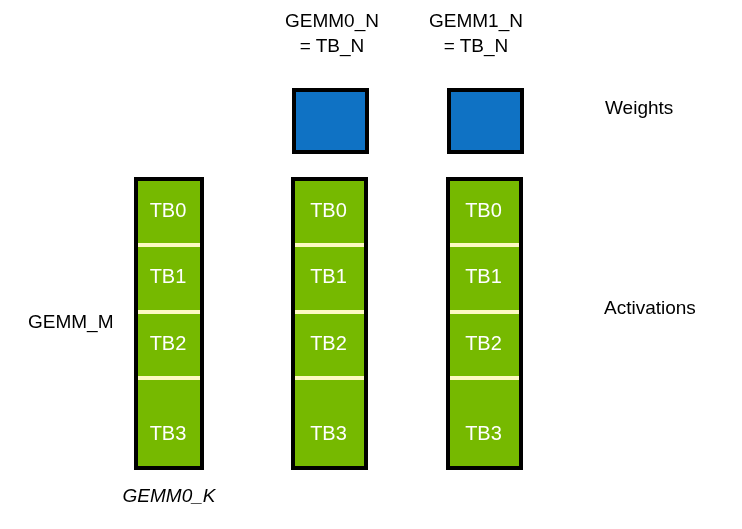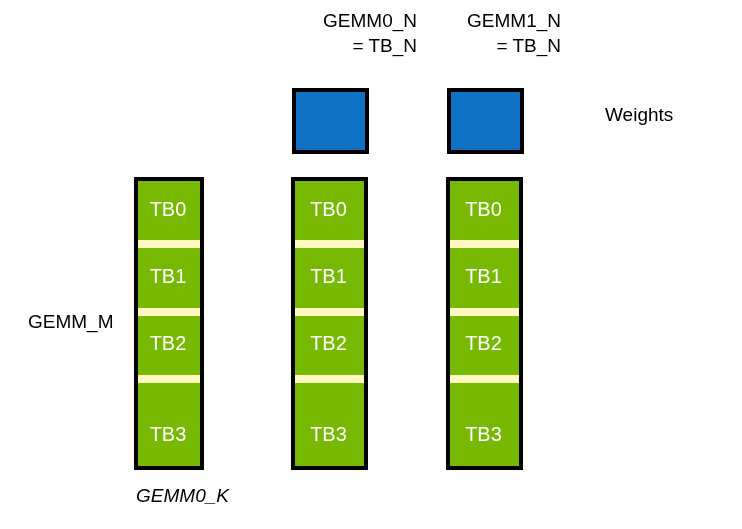--- a/index.html
+++ b/index.html
@@ -21,21 +21,21 @@
 
   
   .label {
     position: absolute;
     font-size: 19px;
     line-height: 24px;
     color: #000000;
     white-space: pre;
   }
   .label.centered {
-    text-align: right;
+    text-align: center;
   }
 
   .col-header {
     width: 170px;
     font-size: 19px;
     line-height: 25px;
   }
 
   
   .weight-block {
@@ -54,21 +54,21 @@
     display: flex;
     flex-direction: column;
   }
   .tb-cell {
     box-sizing: border-box;
     flex: 1 1 0;
     background: #76B900;
     display: flex;
     align-items: center;
     justify-content: center;
-    border-bottom: 8px solid #fef9c3;
+    border-bottom: 4px solid #fef9c3;
   }
   .tb-cell:last-child {
     border-bottom: none;
     margin-top: 24px;
   }
   .tb-cell .tb-text {
     color: #ffffff;
     font-size: 20px;
     line-height: 20px;
     position: relative;
@@ -84,22 +84,23 @@
   <div class="label centered col-header" style="left:247px; top:8px;">GEMM0_N
 = TB_N</div>
 
   <div class="label centered col-header" style="left:391px; top:8px;">GEMM1_N
 = TB_N</div>
 
   <div class="weight-block" style="left:292px; top:88px; width:77px; height:66px;"></div>
 
   <div class="weight-block" style="left:447px; top:88px; width:77px; height:66px;"></div>
 
-  <div class="label" style="left:605px; top:103px;text-align:right;">Weights</div>
+  <div class="label" style="left:605px; top:96px;text-align:right;">Weights</div>
 
+  <div class="label" style="left:604px; top:296px;">Activations</div>
 
   <div class="label" style="left:28px; top:310px;">GEMM_M</div>
 
   <div class="activation-column" style="left:134px; top:177px; width:70px; height:293px;">
     <div class="tb-cell">
       <span class="tb-text">TB0</span>
     </div>
     <div class="tb-cell">
       <span class="tb-text">TB1</span>
     </div>

